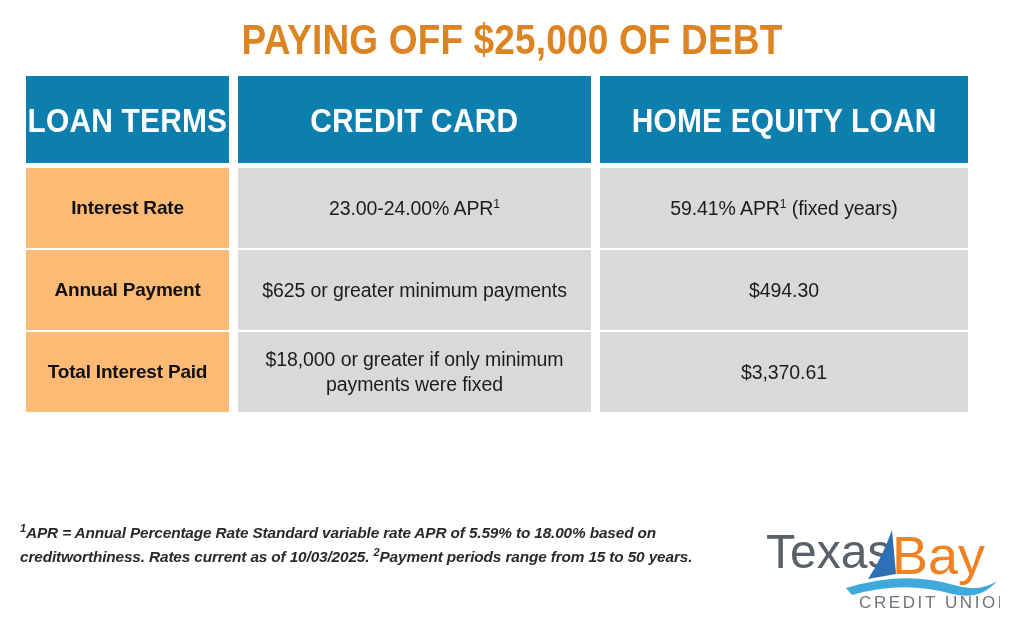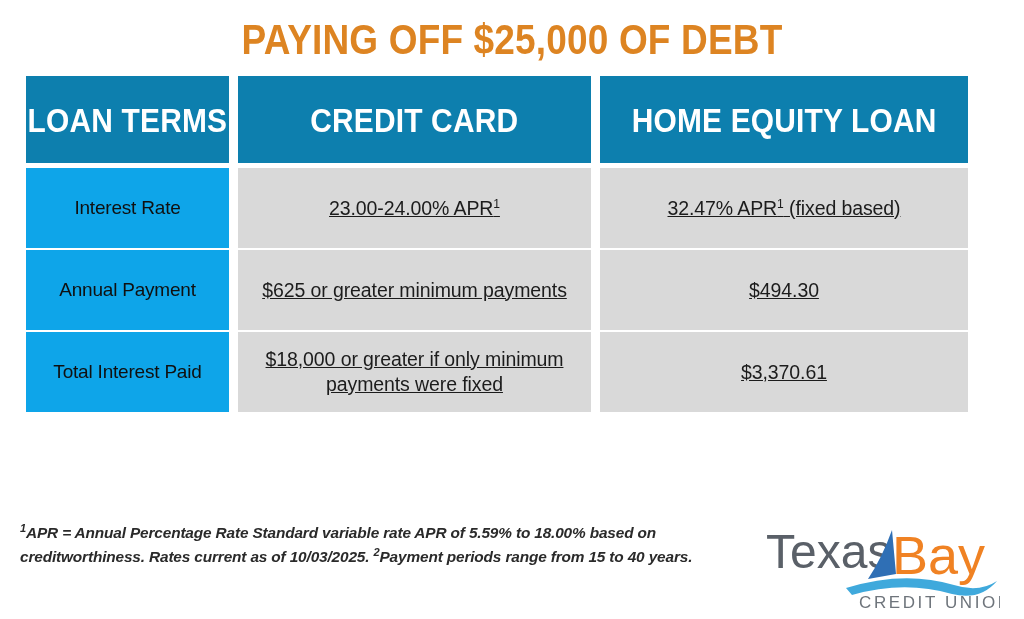--- a/index.html
+++ b/index.html
@@ -75,37 +75,37 @@
     white-space: nowrap;
   }
   .header-row .cell > span {
     display: inline-block;
     transform: scaleX(0.88);
   }
 
   
   .data-row { height: 80px; margin-bottom: 2px; }
   .label-cell {
-    background: #0ea5e9;
+    background: #fdba74;
     color: #101010;
-    font-weight: normal;
+    font-weight: bold;
     font-size: 19px;
     line-height: 22px;
     letter-spacing: -0.2px;
   }
   .value-cell {
     background: #D9D9D9;
     color: #1c1c1c;
     font-weight: normal;
     font-size: 19.5px;
     line-height: 25px;
     letter-spacing: -0.1px;
     padding: 0 10px;
   }
-  .value-cell .txt { display: block; text-decoration: underline; }
+  .value-cell .txt { display: block; }
   sup {
     font-size: 0.62em;
     vertical-align: super;
     line-height: 0;
   }
 
   
   .footnote {
     position: absolute;
     left: 20px;
@@ -152,21 +152,21 @@
           <span>HOME EQUITY LOAN</span>
         </div>
     </div>
 
     <div class="row data-row">
       <div class="cell col-1 label-cell">Interest Rate</div>
       <div class="cell col-2 value-cell">
         <span class="txt"><span>23.00-24.00% APR</span><sup>1</sup></span>
       </div>
       <div class="cell col-3 value-cell">
-        <span class="txt"><span>32.47% APR</span><sup>1</sup><span> (fixed based)</span></span>
+        <span class="txt"><span>59.41% APR</span><sup>1</sup><span> (fixed years)</span></span>
       </div>
     </div>
 
     <div class="row data-row">
       <div class="cell col-1 label-cell">Annual Payment</div>
       <div class="cell col-2 value-cell">
         <span class="txt">$625 or greater minimum payments</span>
       </div>
       <div class="cell col-3 value-cell">
         <span class="txt">$494.30</span>
@@ -182,21 +182,21 @@
             <span class="txt">payments were fixed</span>
           </span>
       </div>
       <div class="cell col-3 value-cell">
         <span class="txt">$3,370.61</span>
       </div>
     </div>
 
   </div>
 
-  <div class="footnote"><sup>1</sup><span>APR = Annual Percentage Rate Standard variable rate APR of 5.59% to 18.00% based on creditworthiness. Rates current as of 10/03/2025. </span><sup>2</sup><span>Payment periods range from 15 to 40 years.</span></div>
+  <div class="footnote"><sup>1</sup><span>APR = Annual Percentage Rate Standard variable rate APR of 5.59% to 18.00% based on creditworthiness. Rates current as of 10/03/2025. </span><sup>2</sup><span>Payment periods range from 15 to 50 years.</span></div>
 
   <div class="logo">
     <svg width="236" height="96" viewBox="0 0 236 96" xmlns="http://www.w3.org/2000/svg">
 
       <text x="2" y="52" font-family="Liberation Sans, sans-serif" font-size="48" fill="#5A6068">Texas</text>
 
       <path d="M128 14 L132 58 L104 63 Q118 42 128 14 Z" fill="#2F6FB5"></path>
       <path d="M100 64 L136 60 L136 66 L100 68 Z" fill="#ffffff"></path>
 
       <text x="128" y="58" font-family="Liberation Sans, sans-serif" font-size="54" font-weight="normal" fill="#F08223">Bay</text>

